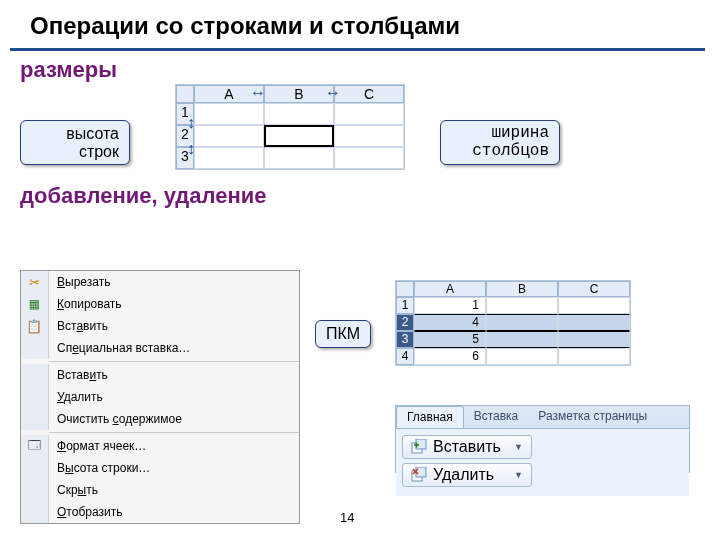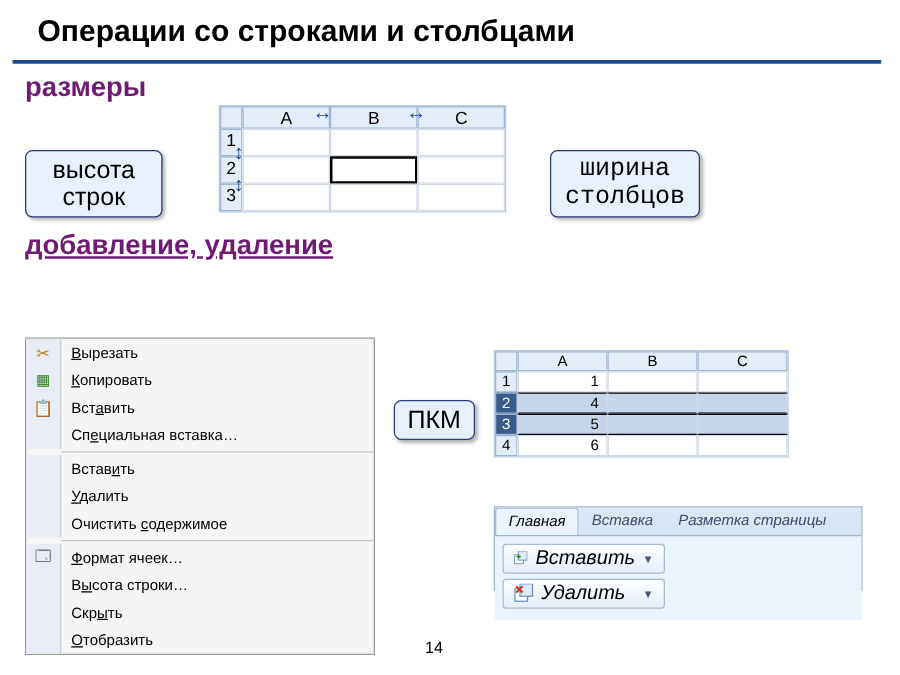--- a/index.html
+++ b/index.html
@@ -26,22 +26,22 @@
     font-weight: bold;
     color: #701a75;
     margin: 6px 0 6px 20px;
   }
   .callout {
     position: absolute;
     background: #e8f0fb;
     border: 1.5px solid #2a3a7a;
     border-radius: 6px;
     padding: 4px 10px;
-    font-size: 20px;
-    text-align: center;
+    font-size: 16px;
+    text-align: right;
     box-shadow: 2px 2px 3px rgba(0,0,0,0.3);
     line-height: 1.1;
   }
   
   .sheet1 {
     position: absolute;
     left: 175px; top: 84px;
     border: 1px solid #b7c9de;
     font-size: 14px;
   }
@@ -91,21 +91,20 @@
   .sheet2 .rowh { width: 18px; height: 17px; }
   .sheet2 .datacell { width: 72px; height: 17px; text-align:right; padding-right:6px; }
 
   
   .ribbon {
     position: absolute;
     left: 395px; top: 405px;
     width: 295px; height: 68px;
     background: linear-gradient(#dbe7f5, #cfe0f2);
     border: 1px solid #9fb6d1;
-    font-style: italic;
   }
   .tabs { display:flex; height:22px; font-size:12px; }
   .tab { padding:3px 10px; color:#3d4b66; }
   .tab.active { background:#eaf2fb; border:1px solid #9fb6d1; border-bottom:none; border-radius:3px 3px 0 0; color:#000; }
   .tabpane { background:#eaf2fb; height:68px; border-top:1px solid #9fb6d1; padding:6px; }
   .rbtn {
     display:flex; align-items:center; gap:6px;
     background:linear-gradient(#fcfdff,#e5edf7);
     border:1px solid #a8bad0; border-radius:3px;
     padding:2px 8px; font-size:16px; margin-bottom:4px;
@@ -161,21 +160,21 @@
     <div class="cell datacell"></div>
     <div class="cell datacell"></div>
     <div class="cell datacell"></div>
   </div>
 </div>
 <span class="dbl-arrow-h" style="left:250px; top:82px;">↔</span>
 <span class="dbl-arrow-h" style="left:325px; top:82px;">↔</span>
 <span class="dbl-arrow-v" style="left:187px; top:114px;">↕</span>
 <span class="dbl-arrow-v" style="left:187px; top:140px;">↕</span>
 
-<div class="subhead" style="margin-top:100px;text-decoration:underline;">добавление, удаление</div>
+<div class="subhead" style="margin-top:100px;">добавление, удаление</div>
 
 <div class="ctxmenu" id="ctxmenu">
     <div class="ctx-row">
       <div class="ctx-iconcol">
         <span class="scissors">✂</span>
       </div>
       <div class="ctx-text"><span class="mnk">В</span>ырезать</div>
     </div>
     <div class="ctx-row">
       <div class="ctx-iconcol">

